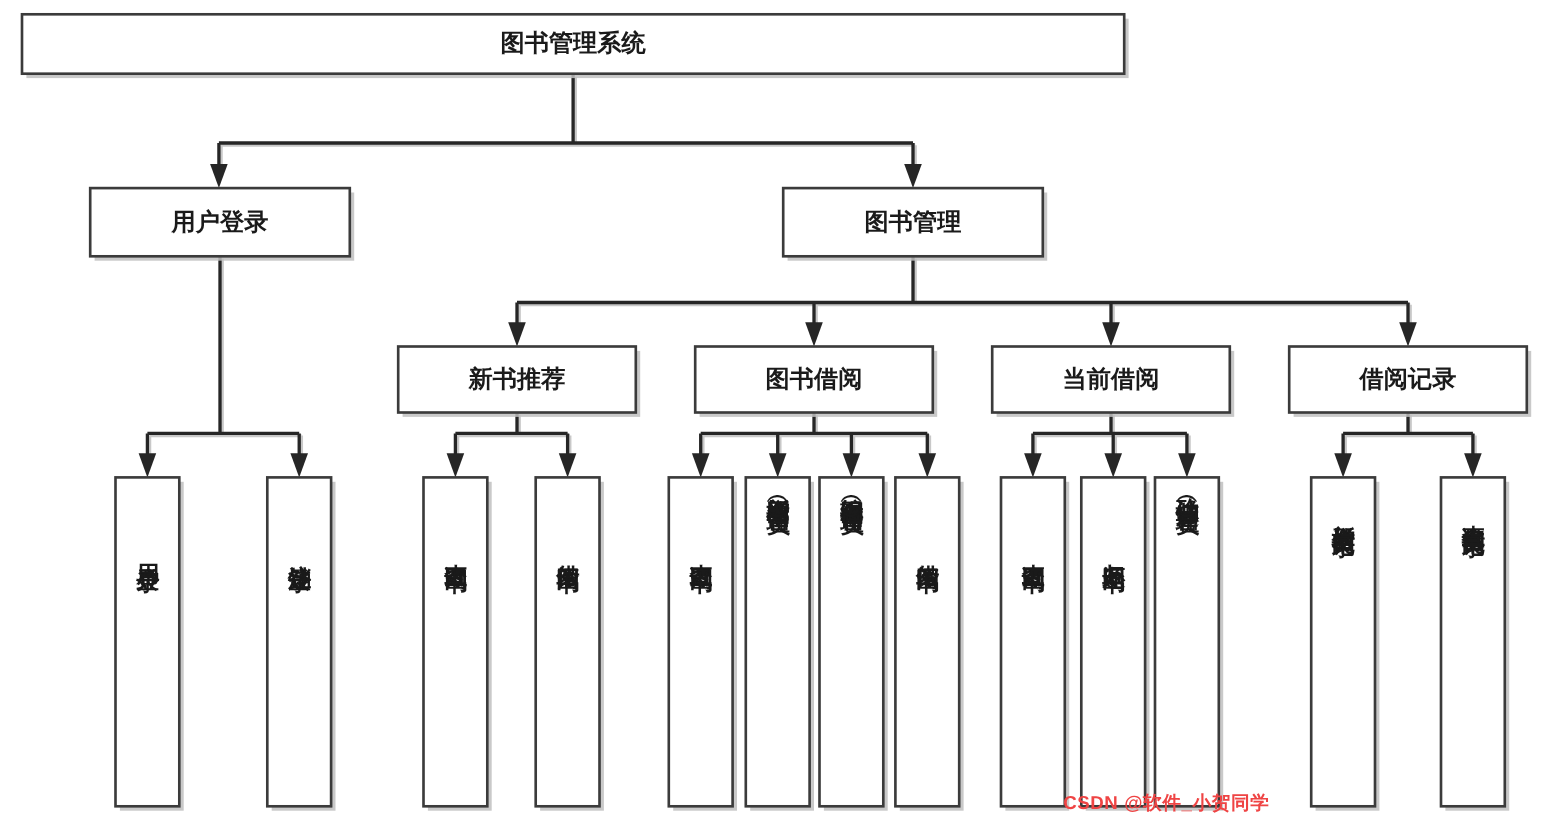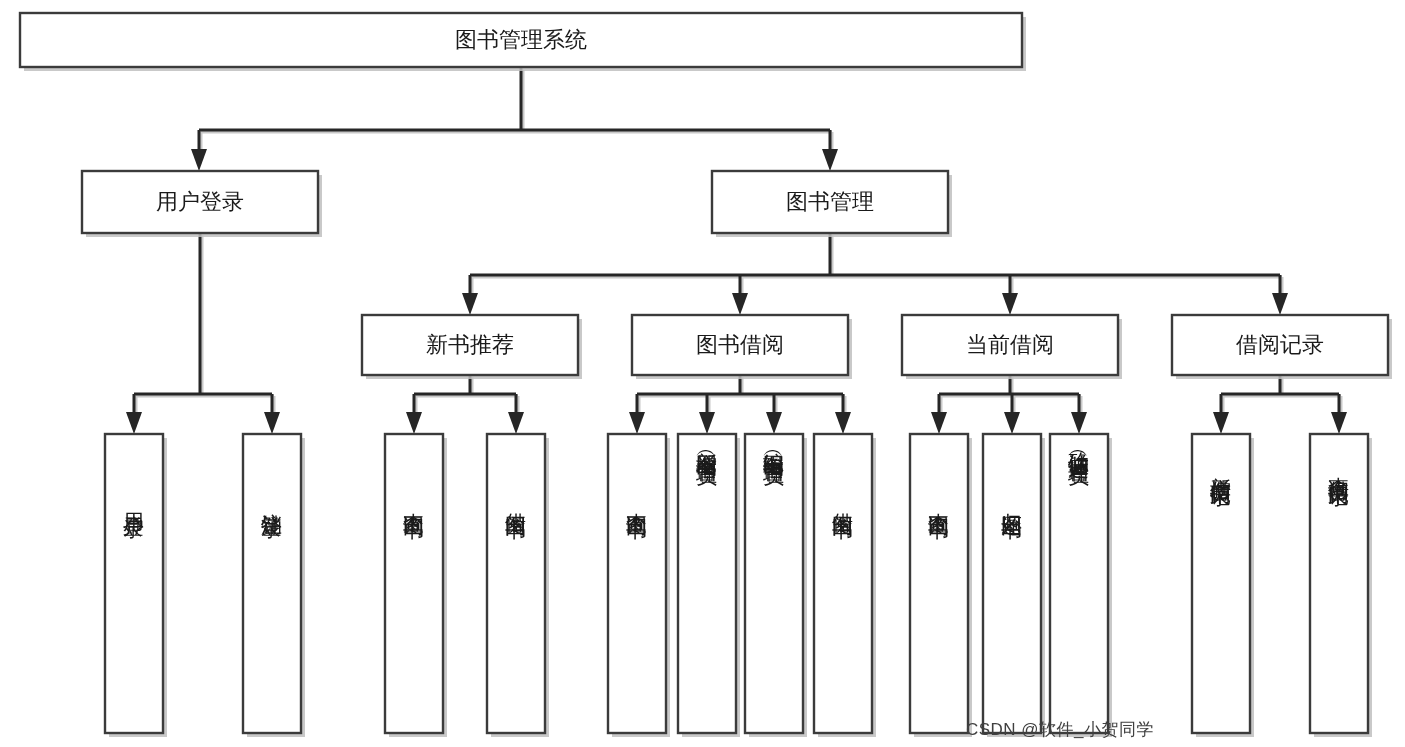--- a/index.html
+++ b/index.html
@@ -11,20 +11,21 @@
     width: 1405px;
     height: 747px;
     font-family: "Liberation Sans", "DejaVu Sans", sans-serif;
     overflow: hidden;
     position: relative;
   }
   #diagram-root {
     position: relative;
     width: 1164px;
     height: 747px;
+    font-weight: bold;
   }
   svg.diagram {
     position: absolute;
     top: 0;
     left: 0;
     width: 1405px;
     height: 747px;
   }
   .node-box {
     fill: #ffffff;
@@ -63,21 +64,21 @@
     text-anchor: middle;
     writing-mode: vertical-rl;
     letter-spacing: 2px;
   }
   .watermark {
     position: absolute;
     right: 10px;
     bottom: 6px;
     font-family: "Liberation Sans", "DejaVu Sans", sans-serif;
     font-size: 17px;
-    color: #404040;
+    color: #ef4444;
     letter-spacing: 0.5px;
     white-space: nowrap;
     user-select: none;
   }
 </style>
 </head>
 <body>
 
 <div id="diagram-root">
 

